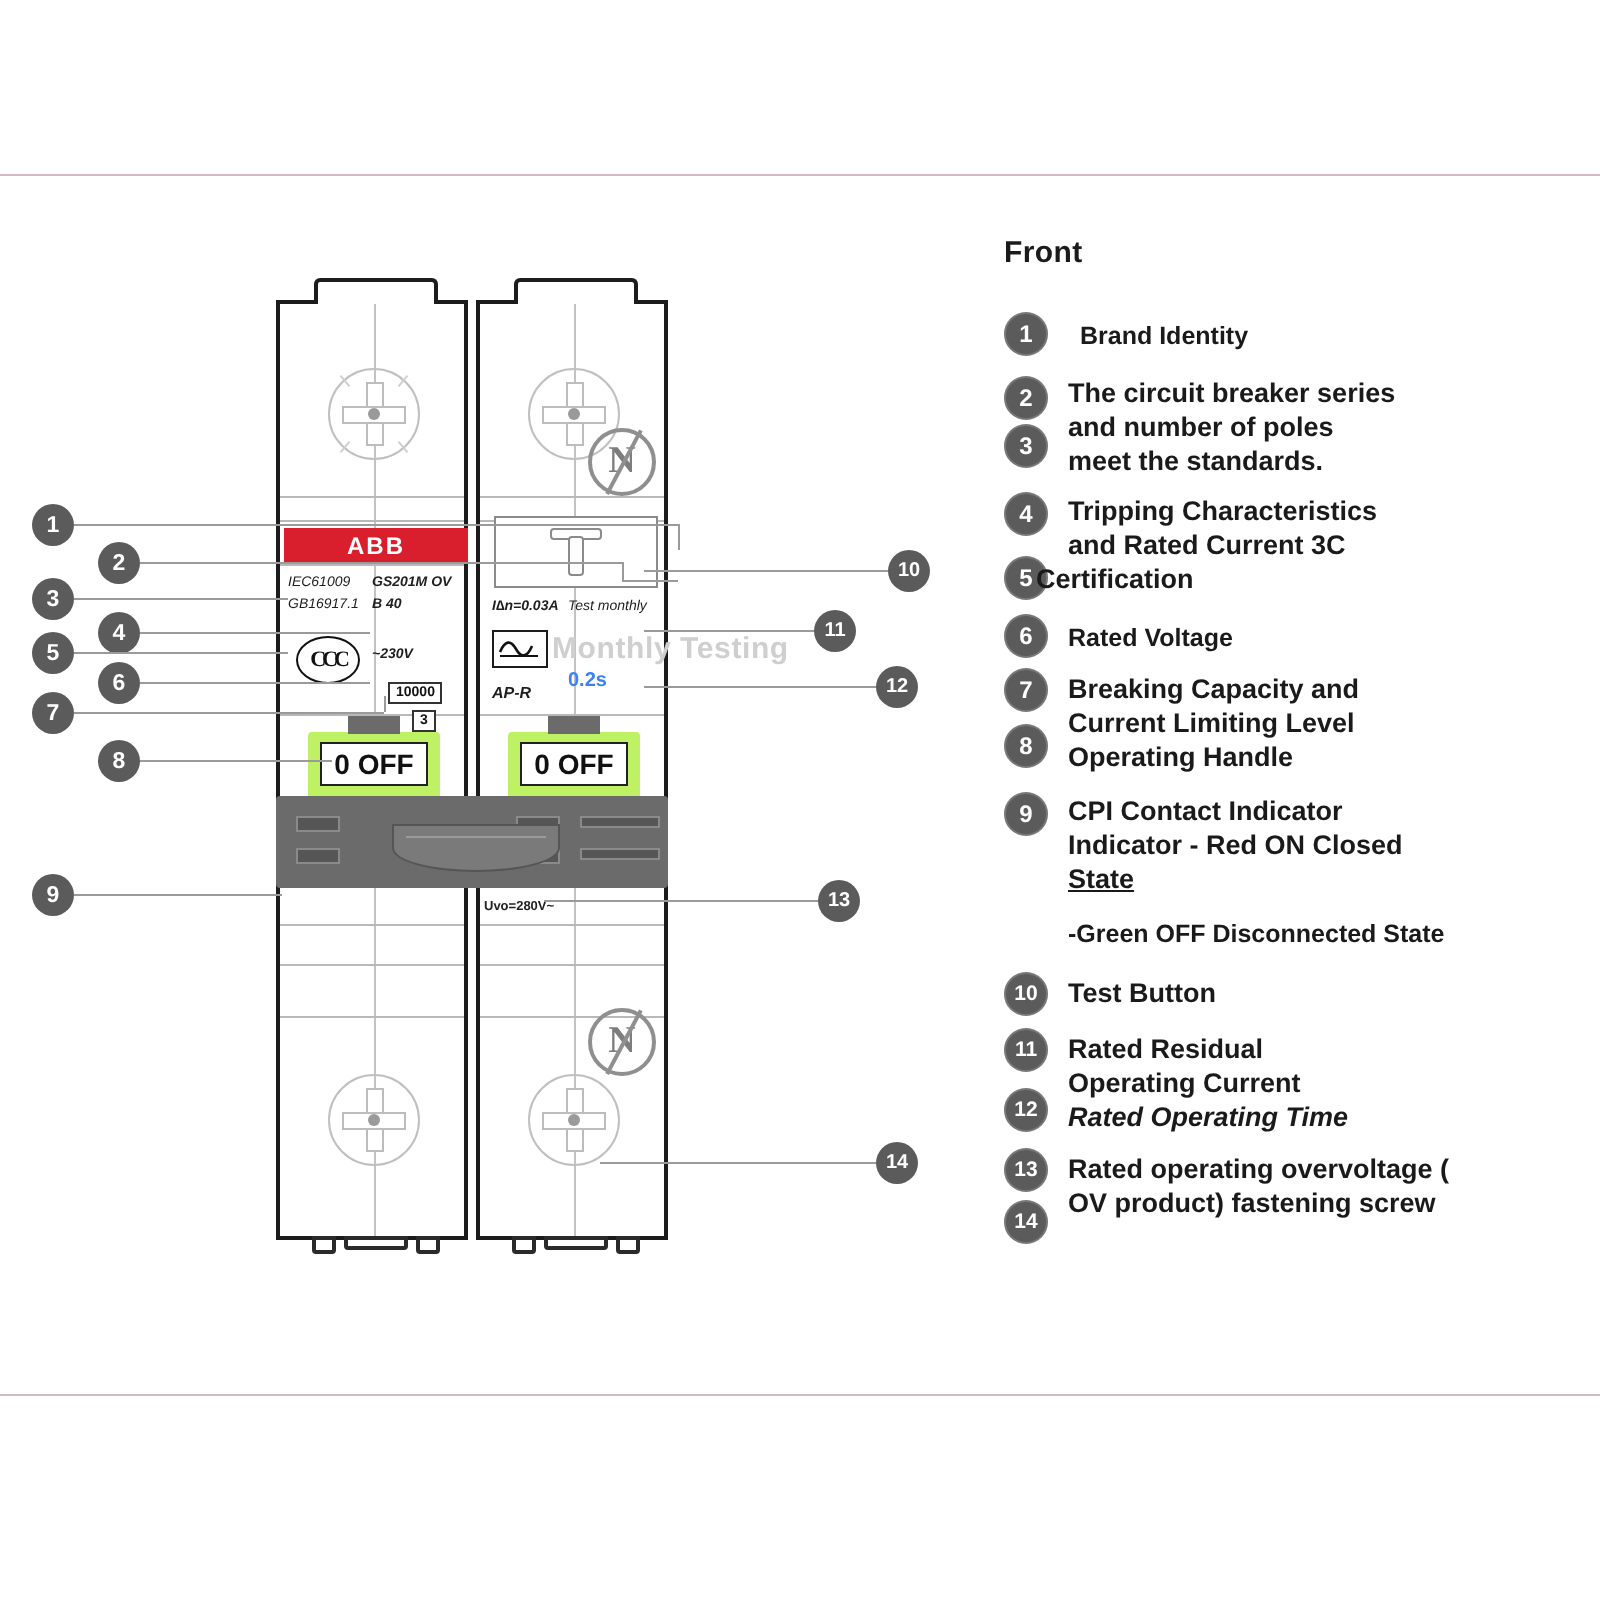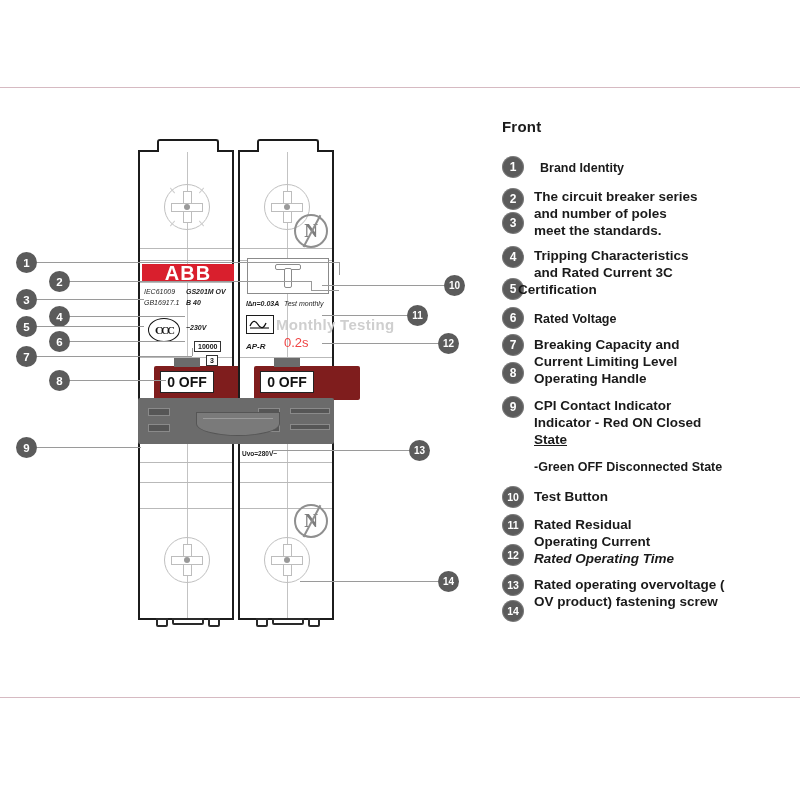--- a/index.html
+++ b/index.html
@@ -98,21 +98,21 @@
     background:#8f8f8f;transform:rotate(28deg);transform-origin:center;
   }
 
   
   .abb-band{
     position:absolute;left:2px;top:112px;width:92px;height:18px;
     background:#d91f2d;
     display:flex;align-items:center;justify-content:center;
   }
   .abb-band span{
-    color:#fff;font-size:20px;font-weight:bold;letter-spacing:1px;
+    color:#fff;font-size:12px;font-weight:bold;letter-spacing:1px;
     font-family:"Liberation Sans",sans-serif;
     text-align:center;
   }
 
   
   .lbl{position:absolute;font-size:7px;color:#1e1e1e;font-family:"Liberation Sans",sans-serif;white-space:nowrap;font-style:italic;}
   .lbl.b{font-weight:bold;}
   .boxnum{
     position:absolute;border:1px solid #333;background:#fff;
     font-size:7px;padding:1px 3px;color:#111;font-weight:bold;
@@ -158,21 +158,21 @@
   .handle-bar .slot{position:absolute;background:#565656;border:1px solid #8a8a8a;box-sizing:border-box;}
   .lip{
     position:absolute;left:58px;top:14px;width:82px;height:22px;
     background:#7a7a7a;border:1px solid #555;border-radius:0 0 60% 60%;
   }
   .lip:after{
     content:"";position:absolute;left:6px;top:5px;right:6px;height:8px;
     border-top:1px solid #9b9b9b;border-radius:0 0 50% 50%;
   }
   .ind{
-    position:absolute;top:214px;width:66px;height:34px;background:#7f1d1d;border-radius:2px;padding-left:40px;
+    position:absolute;top:214px;width:66px;height:34px;background:#bef264;border-radius:2px;
   }
   .ind .win{
     position:absolute;left:6px;top:5px;width:54px;height:22px;background:#fff;border:1px solid #222;box-sizing:border-box;
     display:flex;align-items:center;justify-content:center;gap:3px;
   }
   .ind .win b{font-size:14px;font-weight:bold;color:#111;letter-spacing:0px;font-family:"Liberation Sans",sans-serif;}
   .ind .stem{position:absolute;left:20px;top:-8px;width:26px;height:9px;background:#6b6b6b;}
   .uvo{position:absolute;font-size:6.5px;color:#222;white-space:nowrap;font-weight:bold;}
 </style>
 </head>
@@ -280,21 +280,21 @@
       <div class="lbl" style="left:44px;top:148px;">Test monthly</div>
 
       <div class="sinebox">
         <svg width="22" height="11" viewBox="0 0 22 11">
           <path d="M1 7 C3.5 1,6.5 1,9 5.5 C11.5 10,14.5 10,17 4" fill="none" stroke="#111" stroke-width="1.3"></path>
           <line x1="1" y1="9" x2="20" y2="9" stroke="#111" stroke-width="1.1"></line>
         </svg>
       </div>
 
       <div class="lbl b" style="left:6px;top:190px;font-size:8px;">AP-R</div>
-      <div style="position:absolute;left:44px;top:183px;font-size:13px;font-weight:normal;color:#ef4444;">0.2s</div>
+      <div style="position:absolute;left:44px;top:183px;font-size:10px;font-weight:bold;color:#3b82f6;">0.2s</div>
 
       <div class="ind" style="left:14px;">
         <div class="stem"></div>
         <div class="win">
           <b>0 OFF</b>
         </div>
       </div>
 
       <div class="nmark" style="left:54px;top:352px;">
         <span>N</span>

